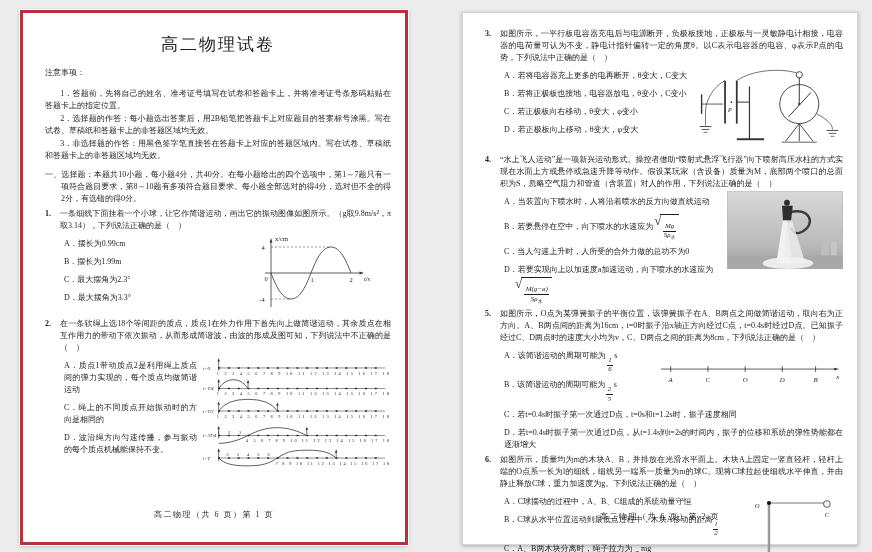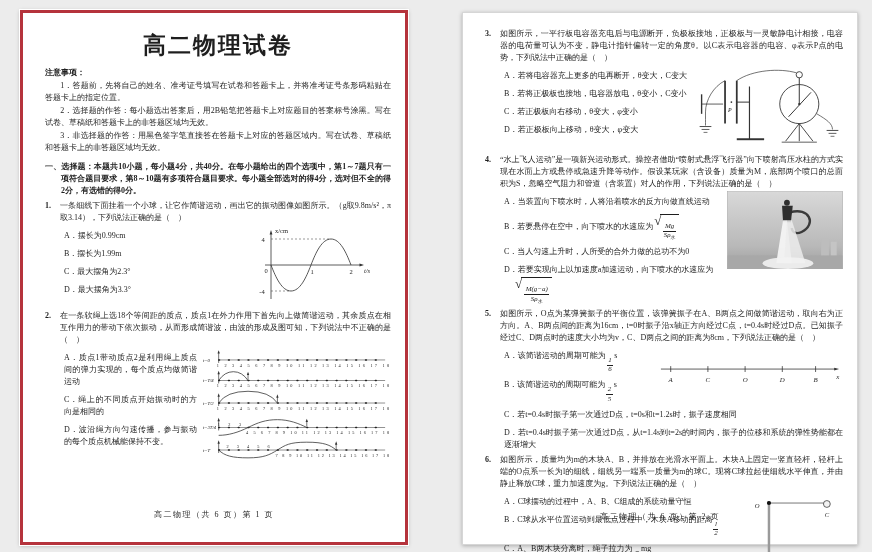--- a/index.html
+++ b/index.html
@@ -7,25 +7,25 @@
     width:872px;height:552px;position:relative;overflow:hidden;
     background:#ececec;
     font-family:"Liberation Serif","DejaVu Serif",serif;
     color:#1e1e1e;
   }
   .page{position:absolute;background:#fff;box-shadow:0 1px 4px rgba(0,0,0,.28)}
   #page-left{left:20px;top:10px;width:382px;height:529px;border:3px solid #b5333c;outline:1px solid #fff}
   #page-right{left:462px;top:12px;width:394px;height:531px;border:1px solid #d6d6d6}
   .content{position:absolute;left:0;top:0;right:0;bottom:0;
     padding:12px 14px 24px 22px;font-size:8px;line-height:12px;text-align:justify}
-  .title{font-family:"Liberation Sans","DejaVu Sans",sans-serif;font-weight:bold;
-    font-size:23px;text-align:center;margin:14px 0 16px;letter-spacing:2px}
-  .notice-head{font-weight:bold;margin-bottom:1px}
+  .title{font-family:"Liberation Sans","DejaVu Sans",sans-serif;font-weight:normal;
+    font-size:17px;text-align:center;margin:14px 0 16px;letter-spacing:2px}
+  .notice-head{font-weight:normal;margin-bottom:9px}
   .para{text-indent:1.9em;margin:0 0 1px}
-  .section-head{font-weight:bold;margin-top:7px;padding-left:2em;text-indent:-2em}
+  .section-head{font-weight:normal;margin-top:7px;padding-left:2em;text-indent:-2em}
   .question{display:flex;margin-top:3px}
   .qnum{flex:none;width:15px;font-weight:bold}
   .qbody{flex:1;min-width:0}
   .stem{margin-bottom:1px}
   .opt{padding-left:4px;margin-top:6px}
   .opt-formula-line{padding-left:14px;margin:1px 0}
   .fig{float:right;margin:0 0 2px 6px}
   .fig svg{display:block}
   .frac{display:inline-flex;flex-direction:column;align-items:center;vertical-align:-0.55em;
     line-height:1.05;font-size:7px;margin:0 1px;font-style:italic}

